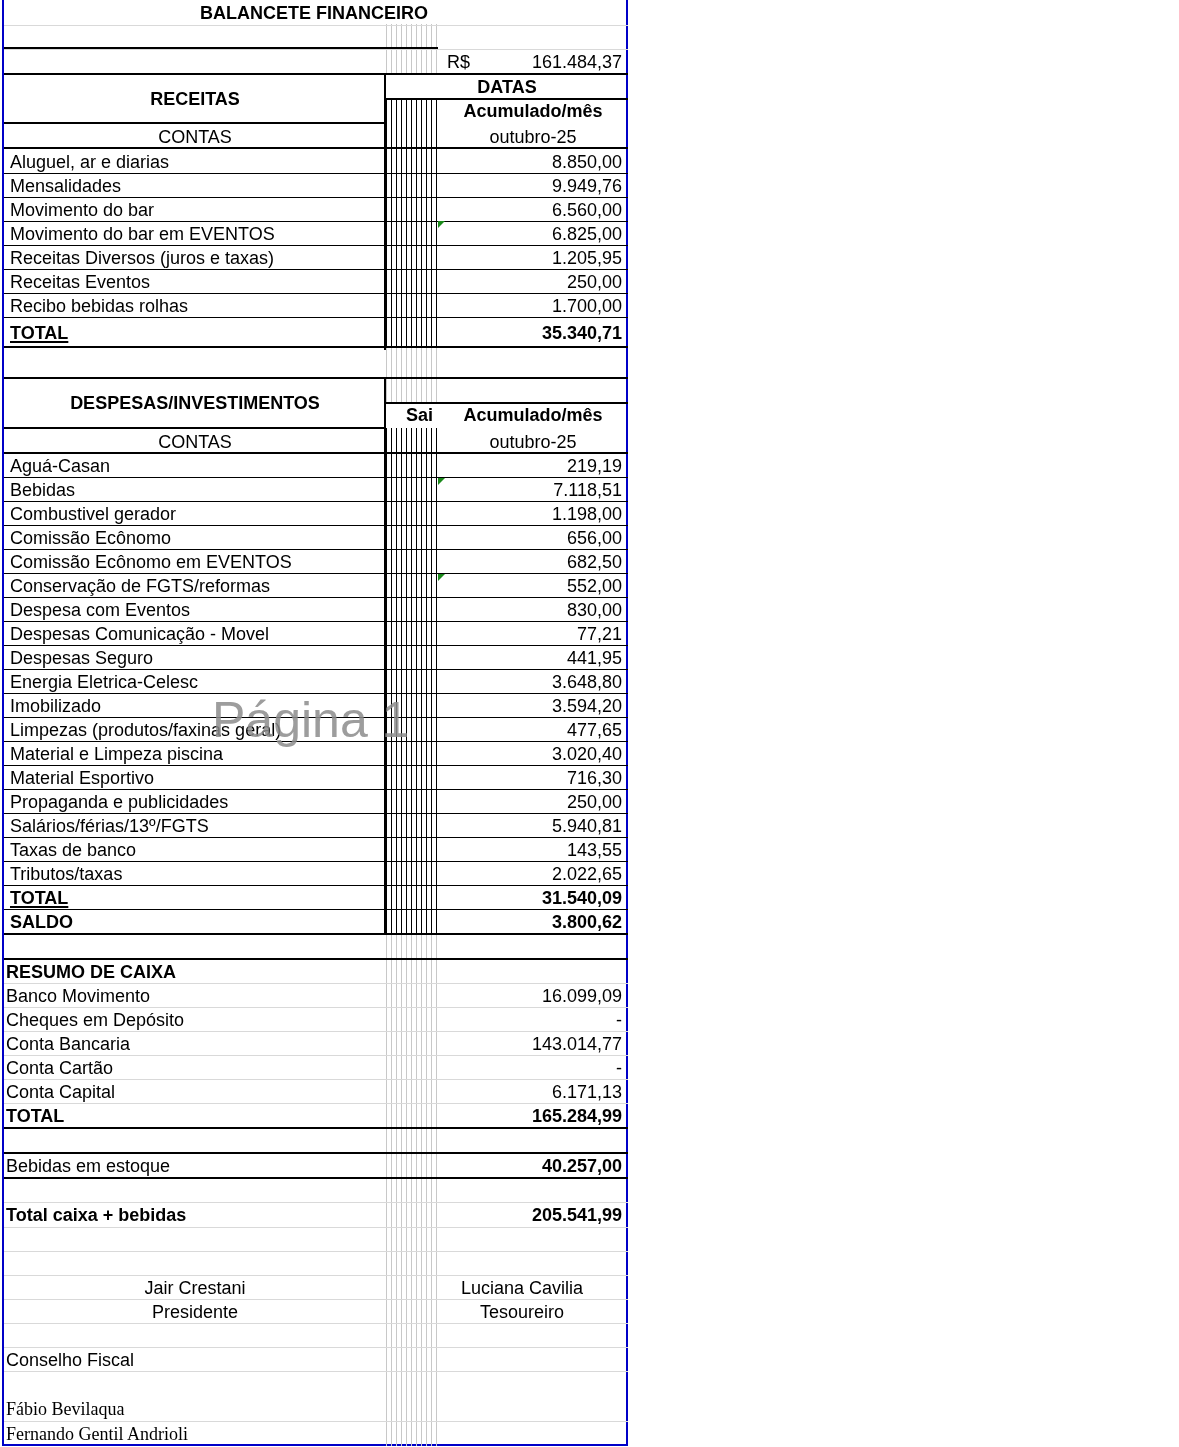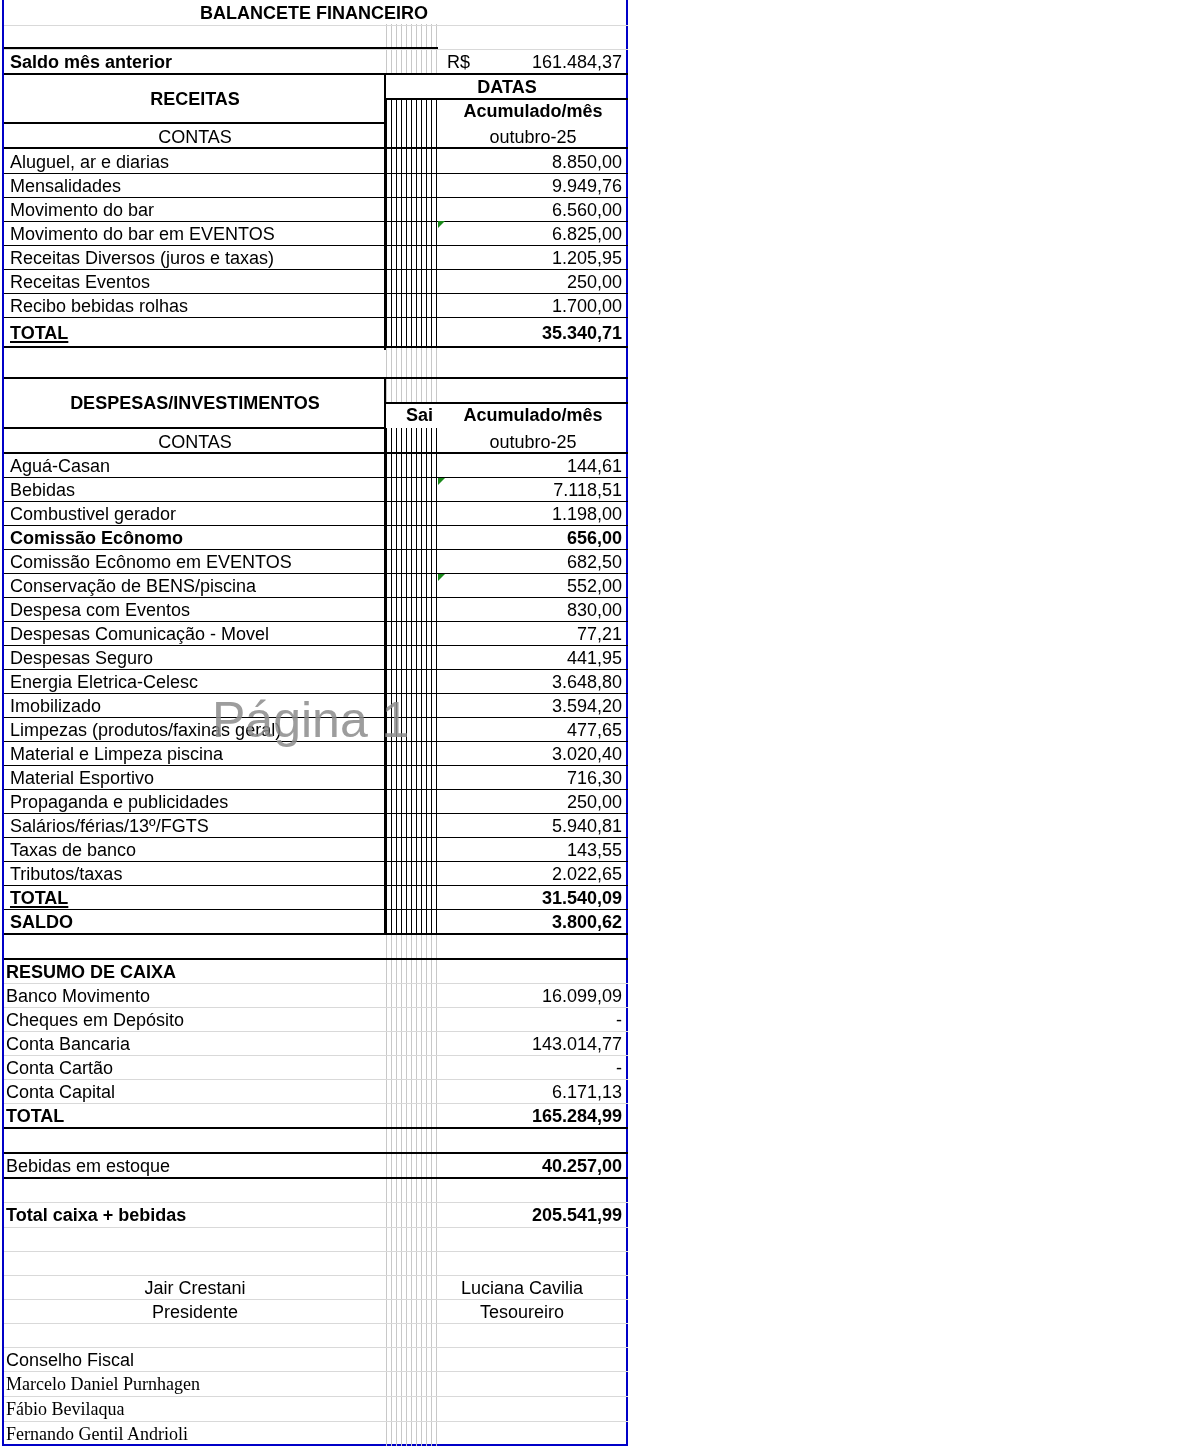--- a/index.html
+++ b/index.html
@@ -39,21 +39,20 @@
   <div class="thin-cols dark" style="top:428px;height:506px;"></div>
   <div class="thin-cols light" style="top:934px;height:512px;"></div>
 
   <div class="row" style="top:0;height:26px;">
     <div class="cell title-cell bold" style="left:0;width:620px;">BALANCETE FINANCEIRO</div>
   </div>
   <div class="row" style="top:26px;height:24px;"></div>
   <div class="hline" style="left:0;top:47px;width:434px;"></div>
 
   <div class="row" style="top:50px;height:24px;border-bottom:none;">
-    <div class="cell c-label bold">Saldo mês anterior</div>
     <div class="cell bold" style="left:443px;font-weight:normal;">R$</div>
     <div class="cell c-value">161.484,37</div>
   </div>
   <div class="hline" style="left:0;top:73px;width:624px;"></div>
 
   <div class="row" style="top:75px;height:48px;border-bottom:none;text-decoration:underline;">
     <div class="cell c-center-label bold">RECEITAS</div>
     <div class="cell datas bold" style="height:24px;">DATAS</div>
     <div class="cell c-center-value bold" style="top:24px;height:24px;">Acumulado/mês</div>
   </div>
@@ -114,40 +113,40 @@
   <div class="hline" style="left:0;top:427px;width:382px;"></div>
   <div class="row" style="top:429px;height:25px;border-bottom:none;">
     <div class="cell c-center-label">CONTAS</div>
     <div class="cell c-center-value">outubro-25</div>
   </div>
   <div class="hline" style="left:0;top:452px;width:624px;"></div>
 
   <div id="despesas-items">
       <div class="row" style="top: 454px; height: 24px; border-bottom: 1px solid rgb(0, 0, 0);">
         <div class="cell" style="left: 6px;">Aguá-Casan</div>
-        <div class="cell c-value">144,61</div>
+        <div class="cell c-value">219,19</div>
       </div>
       <div class="row" style="top: 478px; height: 24px; border-bottom: 1px solid rgb(0, 0, 0);">
         <div class="cell" style="left: 6px;">Bebidas</div>
         <div class="cell c-value">7.118,51</div>
       </div>
       <div class="row" style="top: 502px; height: 24px; border-bottom: 1px solid rgb(0, 0, 0);">
         <div class="cell" style="left: 6px;">Combustivel gerador</div>
         <div class="cell c-value">1.198,00</div>
       </div>
-      <div class="row" style="top: 526px; height: 24px; border-bottom: 1px solid rgb(0, 0, 0); font-weight: bold;">
+      <div class="row" style="top: 526px; height: 24px; border-bottom: 1px solid rgb(0, 0, 0);">
         <div class="cell" style="left: 6px;">Comissão Ecônomo</div>
         <div class="cell c-value">656,00</div>
       </div>
       <div class="row" style="top: 550px; height: 24px; border-bottom: 1px solid rgb(0, 0, 0);">
         <div class="cell" style="left: 6px;">Comissão Ecônomo em EVENTOS</div>
         <div class="cell c-value">682,50</div>
       </div>
       <div class="row" style="top: 574px; height: 24px; border-bottom: 1px solid rgb(0, 0, 0);">
-        <div class="cell" style="left: 6px;">Conservação de BENS/piscina</div>
+        <div class="cell" style="left: 6px;">Conservação de FGTS/reformas</div>
         <div class="cell c-value">552,00</div>
       </div>
       <div class="row" style="top: 598px; height: 24px; border-bottom: 1px solid rgb(0, 0, 0);">
         <div class="cell" style="left: 6px;">Despesa com Eventos</div>
         <div class="cell c-value">830,00</div>
       </div>
       <div class="row" style="top: 622px; height: 24px; border-bottom: 1px solid rgb(0, 0, 0);">
         <div class="cell" style="left: 6px;">Despesas Comunicação - Movel</div>
         <div class="cell c-value">77,21</div>
       </div>
@@ -256,23 +255,20 @@
     <div class="cell" style="left:412px;width:212px;justify-content:center;">Tesoureiro</div>
   </div>
   <div class="row" style="top:1276px;height:24px;">
     <div class="cell c-center-label">Jair Crestani</div>
     <div class="cell" style="left:412px;width:212px;justify-content:center;">Luciana Cavilia</div>
   </div>
   <div class="row" style="top:1324px;height:24px;"></div>
   <div class="row" style="top:1348px;height:24px;">
     <div class="cell" style="left:2px;">Conselho Fiscal</div>
   </div>
-  <div class="row" style="top:1372px;height:25px;">
-    <div class="cell serif" style="left:2px;">Marcelo Daniel Purnhagen</div>
-  </div>
   <div class="row" style="top:1397px;height:25px;">
     <div class="cell serif" style="left:2px;">Fábio Bevilaqua</div>
   </div>
   <div class="row" style="top:1422px;height:24px;border-bottom:none;">
     <div class="cell serif" style="left:2px;">Fernando Gentil Andrioli</div>
   </div>
 
   <div class="marker" style="left:434px;top:221px;"></div>
   <div class="marker" style="left:434px;top:478px;"></div>
   <div class="marker" style="left:434px;top:574px;"></div>

